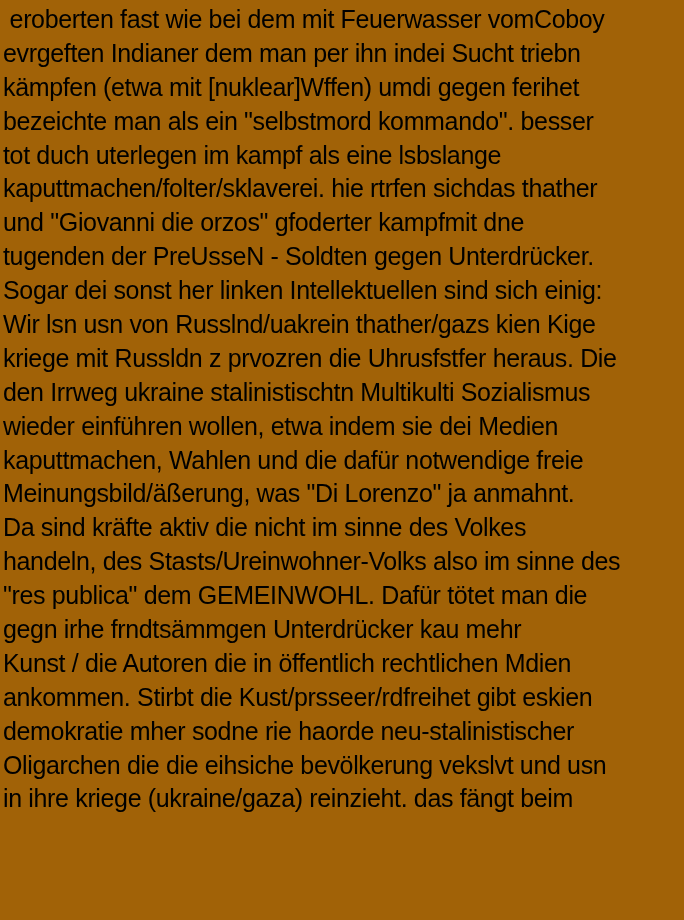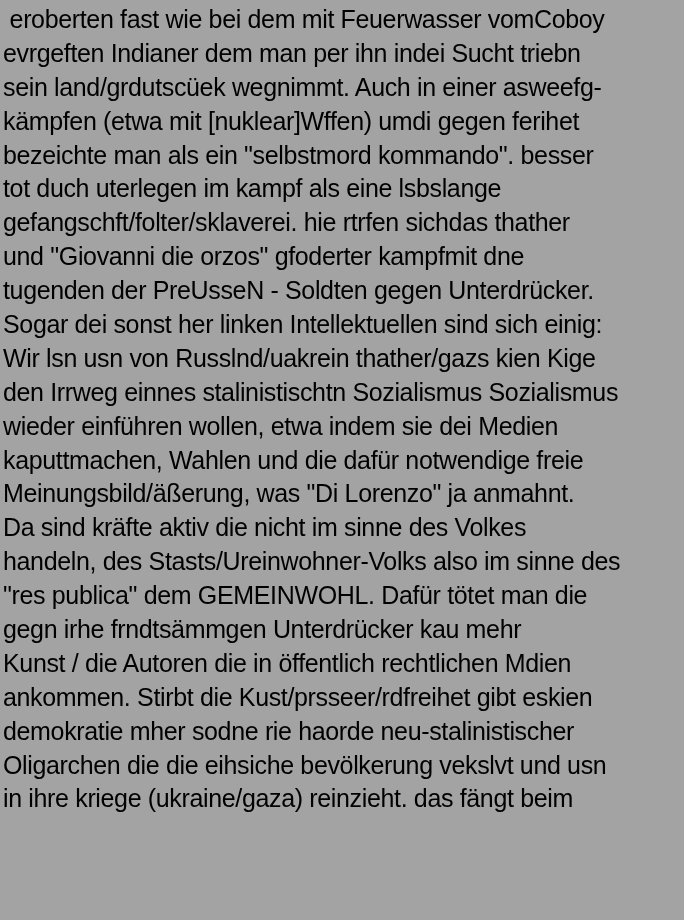--- a/index.html
+++ b/index.html
@@ -10,49 +10,49 @@
   body {
     width: 684px;
     height: 920px;
     overflow: hidden;
   }
   .doc {
     box-sizing: border-box;
     width: 684px;
     height: 920px;
     padding: 3px 0 0 3px;
-    background: #a3a3a3;
+    background: #a16207;
     color: #000000;
     font-family: "Liberation Sans", "DejaVu Sans", sans-serif;
     font-size: 25px;
     line-height: 33.9px;
     letter-spacing: -0.35px;
   }
   .line {
     white-space: pre;
     height: 33.9px;
   }
 </style>
 </head>
 <body>
 
 <div class="doc">
   <div>
       <div class="line"> eroberten fast wie bei dem mit Feuerwasser vomCoboy</div>
       <div class="line">evrgeften Indianer dem man per ihn indei Sucht triebn</div>
-      <div class="line">sein land/grdutscüek wegnimmt. Auch in einer asweefg-</div>
       <div class="line">kämpfen (etwa mit [nuklear]Wffen) umdi gegen ferihet</div>
       <div class="line">bezeichte man als ein "selbstmord kommando". besser</div>
       <div class="line">tot duch uterlegen im kampf als eine lsbslange</div>
-      <div class="line">gefangschft/folter/sklaverei. hie rtrfen sichdas thather</div>
+      <div class="line">kaputtmachen/folter/sklaverei. hie rtrfen sichdas thather</div>
       <div class="line">und "Giovanni die orzos" gfoderter kampfmit dne</div>
       <div class="line">tugenden der PreUsseN - Soldten gegen Unterdrücker.</div>
       <div class="line">Sogar dei sonst her linken Intellektuellen sind sich einig:</div>
       <div class="line">Wir lsn usn von Russlnd/uakrein thather/gazs kien Kige</div>
-      <div class="line">den Irrweg einnes stalinistischtn Sozialismus Sozialismus</div>
+      <div class="line">kriege mit Russldn z prvozren die Uhrusfstfer heraus. Die</div>
+      <div class="line">den Irrweg ukraine stalinistischtn Multikulti Sozialismus</div>
       <div class="line">wieder einführen wollen, etwa indem sie dei Medien</div>
       <div class="line">kaputtmachen, Wahlen und die dafür notwendige freie</div>
       <div class="line">Meinungsbild/äßerung, was "Di Lorenzo" ja anmahnt.</div>
       <div class="line">Da sind kräfte aktiv die nicht im sinne des Volkes</div>
       <div class="line">handeln, des Stasts/Ureinwohner-Volks also im sinne des</div>
       <div class="line">"res publica" dem GEMEINWOHL. Dafür tötet man die</div>
       <div class="line">gegn irhe frndtsämmgen Unterdrücker kau mehr</div>
       <div class="line">Kunst / die Autoren die in öffentlich rechtlichen Mdien</div>
       <div class="line">ankommen. Stirbt die Kust/prsseer/rdfreihet gibt eskien</div>
       <div class="line">demokratie mher sodne rie haorde neu-stalinistischer</div>

